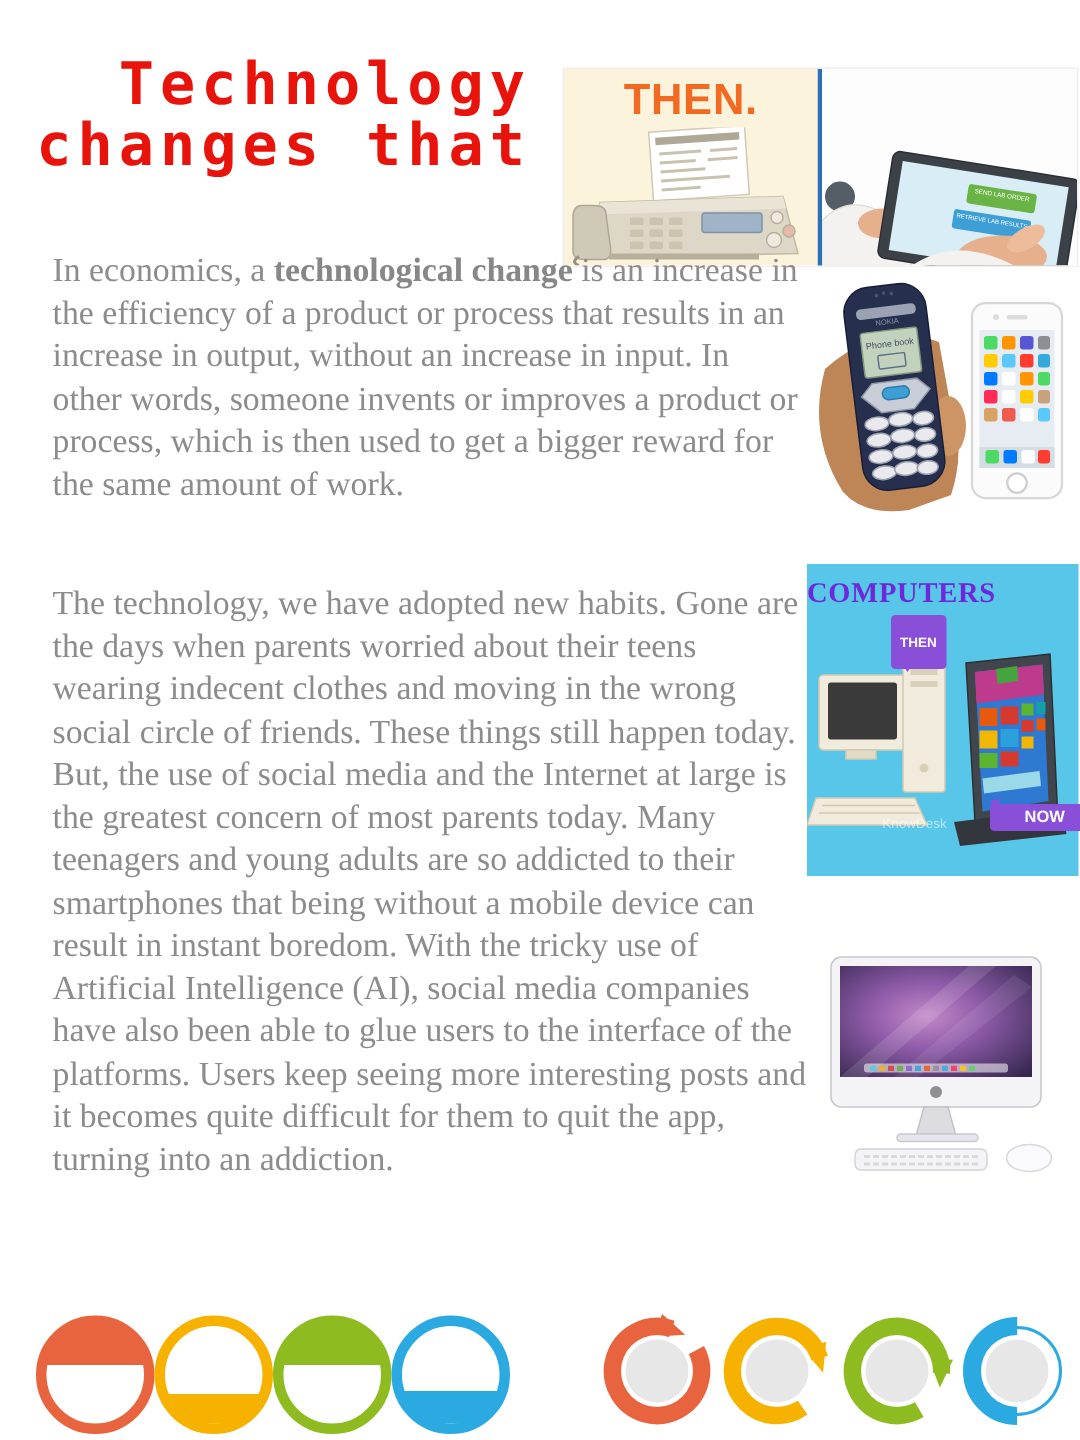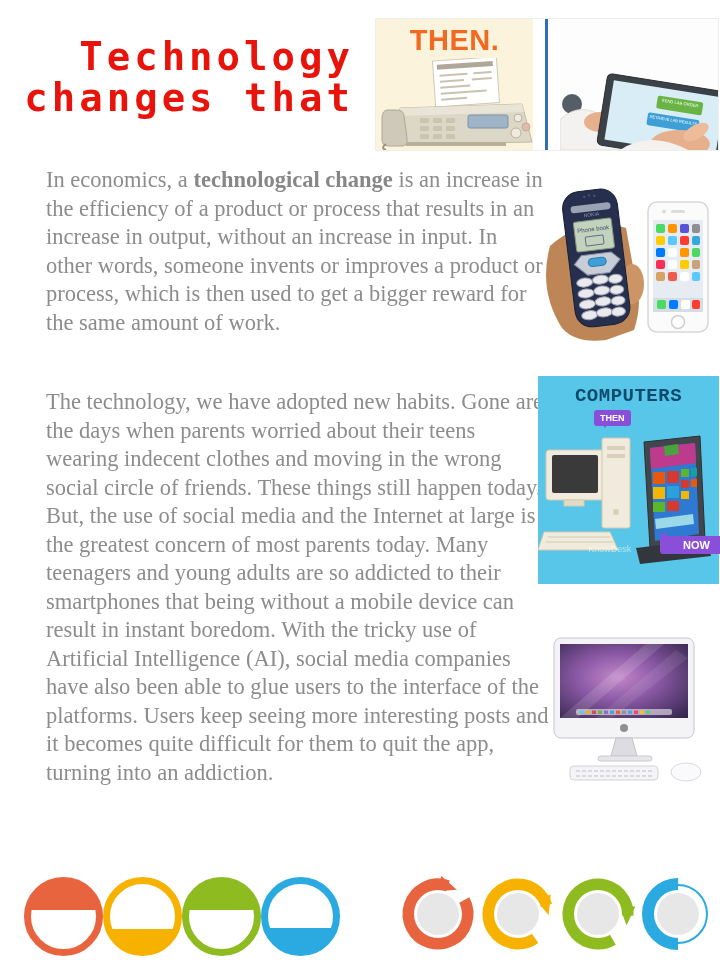--- a/index.html
+++ b/index.html
@@ -9,45 +9,45 @@
 
   
   .title-block {
     position:absolute; left:14px; top:36px; width:340px; text-align:right;
     font-family:"DejaVu Sans Mono", monospace; font-weight:bold;
     font-size:39px; line-height:41px; letter-spacing:4px; color:#E8140C;
   }
   .title-colon { color:#8F8F8F; }
 
   
-  .banner { position:absolute; left:376px; top:19px; width:342px; height:131px; display:flex; box-shadow:0 0 0 1px #eee;gap:12px; }
+  .banner { position:absolute; left:376px; top:46px; width:342px; height:131px; display:flex; box-shadow:0 0 0 1px #eee; }
   .banner-then { width:169px; background:#FBF3DC; position:relative; overflow:hidden; }
   .banner-now  { width:170px; background:#FDFDFD; position:relative; overflow:hidden; }
   .banner-divider { width:3px; background:#2F6FB5; }
   .banner-label { position:relative; z-index:3; text-align:center; font-family:"Liberation Sans", sans-serif; font-weight:bold; font-size:29px; letter-spacing:0.5px; padding-top:5px; }
   .then-label { color:#F26A21; }
   .now-label  { color:#1C75BC; }
   .banner svg { position:absolute; left:0; bottom:0; }
 
   
-  .para { position:absolute; color:#8C8C8C; font-size:22.5px; line-height:28.5px;margin-left:11px; }
+  .para { position:absolute; color:#8C8C8C; font-size:22.5px; line-height:28.5px; }
   .p1 { left:35px; top:166px; width:501px; }
   .p1 b { font-weight:bold; color:#878787; }
   .p2 { left:35px; top:388px; width:504px; }
 
   
   figure { position:absolute; }
   .phones { left:536px; top:180px; }
   .imac   { left:536px; top:634px; }
 
   .computers { left:538px; top:376px; width:181px; height:208px; background:#58C6E9; }
-  .computers-title { position:absolute; top:9px; left:0; width:100%; text-align:center;
-    color:#0c4a6e; font-family:Liberation Mono, monospace; font-weight:bold; font-size:19px; letter-spacing:0.5px; }
+  .computers-title { position:absolute; top:9px; left:0; width:100%; 
+    color:#6d28d9; font-family:Liberation Serif, serif; font-weight:bold; font-size:19px; letter-spacing:0.5px; }
   .badge { position:absolute; z-index:4; background:#8A4FD8; color:#fff; font-family:"Liberation Sans", sans-serif;
-    font-weight:bold; font-size:9px; padding:3px 6px; border-radius:3px; }
+    font-weight:bold; font-size:9px; padding:13px 6px; border-radius:3px; }
   .badge::after { content:""; position:absolute; left:7px; bottom:-6px;
     border:4px solid transparent; border-top:6px solid #8A4FD8; }
   .badge-then { left:56px; top:34px; }
   .badge-now  { left:122px; top:160px; font-size:11px; padding:3px 23px; }
   .badge-now::after { left:-3px; bottom:auto; top:-7px; transform:rotate(115deg); }
   .computers-watermark { position:absolute; left:0; bottom:30px; width:72%; text-align:center;
     color:rgba(255,255,255,0.55); font-family:"Liberation Sans", sans-serif; font-size:9px;padding-left:13px; }
   .computers svg { position:absolute; left:0; top:48px; }
 
   

